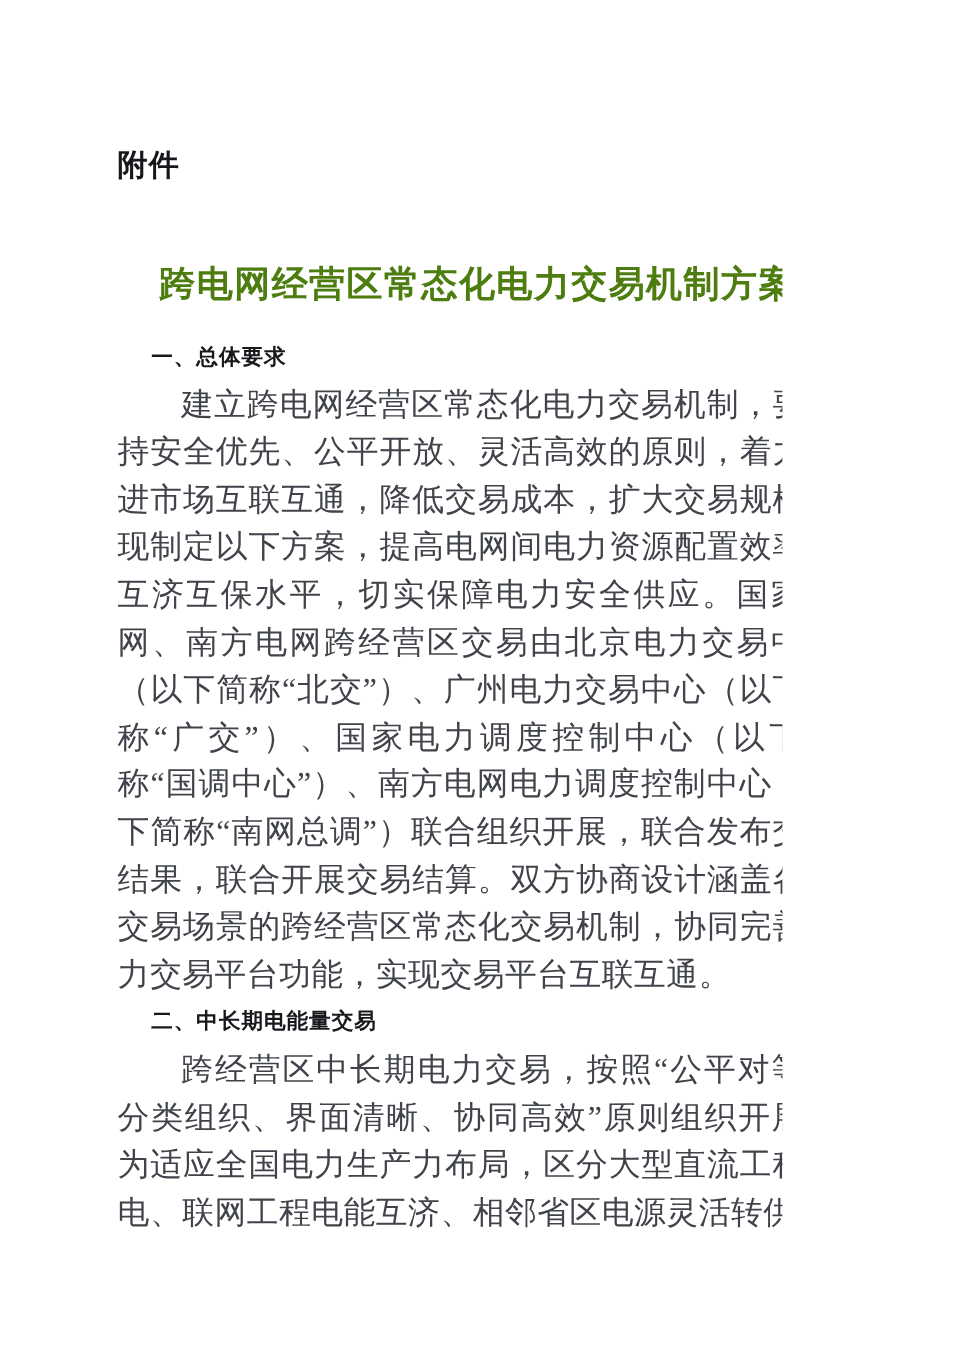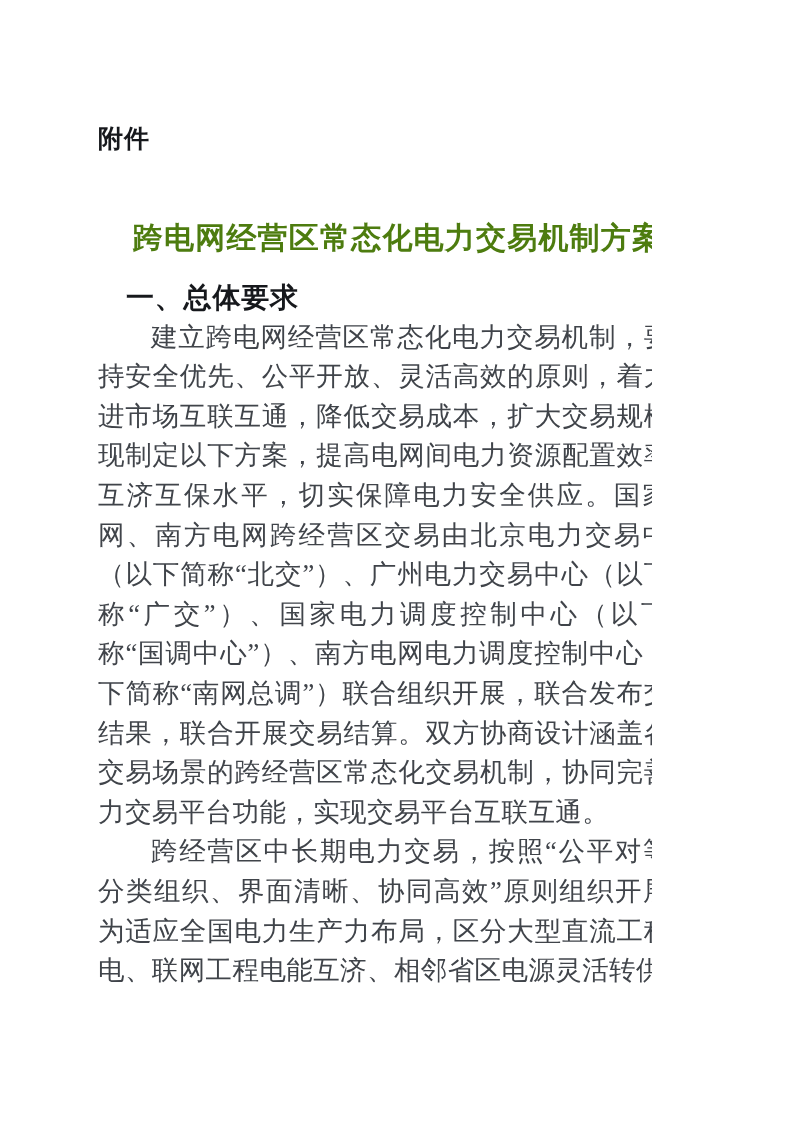--- a/index.html
+++ b/index.html
@@ -76,21 +76,21 @@
     text-indent: 53px;
     letter-spacing: 0.4px;
     word-break: break-all;
   }
 
   
   h2.section {
     margin: 0;
     font-family: "Liberation Sans", "DejaVu Sans", sans-serif;
     font-weight: bold;
-    font-size: 28px;
+    font-size: 18px;
     line-height: 39.6px;
     color: #16181c;
     text-indent: 28px;
     letter-spacing: 0.8px;
     white-space: nowrap;
   }
 </style>
 </head>
 <body>
 
@@ -102,20 +102,21 @@
 
     <h1 class="doc-title">跨电网经营区常态化电力交易机制方案</h1>
 
     <div class="body-block" style="top:278px;">
 
 
       <h2 class="section">一、总体要求</h2>
 
       <p class="para">建立跨电网经营区常态化电力交易机制，要坚持安全优先、公平开放、灵活高效的原则，着力促进市场互联互通，降低交易成本，扩大交易规模，现制定以下方案，提高电网间电力资源配置效率和互济互保水平，切实保障电力安全供应。国家电网、南方电网跨经营区交易由北京电力交易中心（以下简称“北交”）、广州电力交易中心（以下简称“广交”）、国家电力调度控制中心（以下简称“国调中心”）、南方电网电力调度控制中心（以下简称“南网总调”）联合组织开展，联合发布交易结果，联合开展交易结算。双方协商设计涵盖各类交易场景的跨经营区常态化交易机制，协同完善电力交易平台功能，实现交易平台互联互通。</p>
 
+      <h2 class="section">二、中长期电能量交易</h2>
 
       <p class="para">跨经营区中长期电力交易，按照“公平对等、分类组织、界面清晰、协同高效”原则组织开展。为适应全国电力生产力布局，区分大型直流工程送电、联网工程电能互济、相邻省区电源灵活转供</p>
 
     </div>
 
   </div>
 
 </div>
 
 </body></html>

